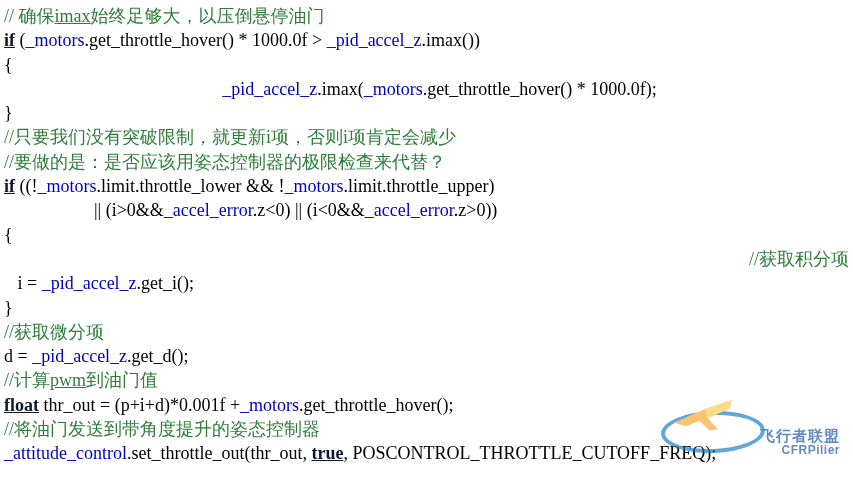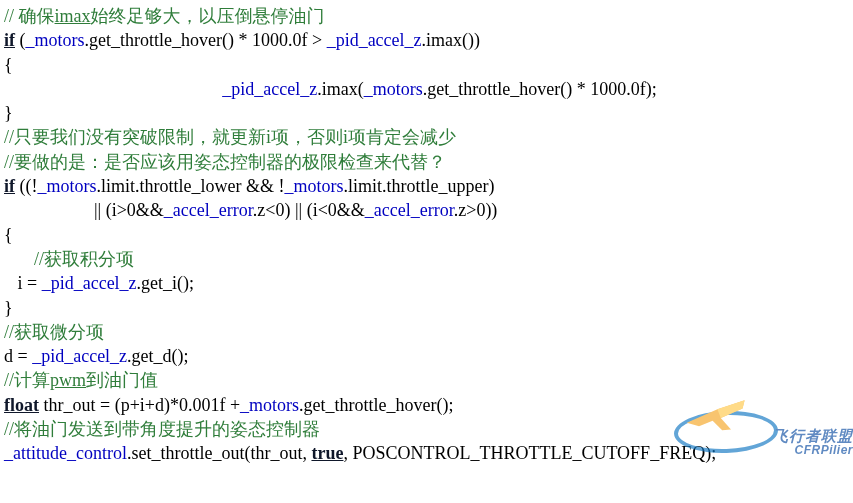--- a/index.html
+++ b/index.html
@@ -12,35 +12,34 @@
     width: 853px;
     box-sizing: border-box;
     position: relative;
   }
   .line {
     line-height: 1.35;
     white-space: pre;
   }
   .indent1 { padding-left: 26px; text-align: center; }
   .indent2 { padding-left: 90px; font-family: Liberation Serif, serif; }
-  .indent3 { padding-left: 30px; }
+  .indent3 { padding-left: 30px; text-align: right; }
   .comment { color: #2f7d3a; }
   .keyword { color: #0f172a; font-weight: bold; text-decoration: underline; }
   .field { color: #0000c0; }
   .black { color: #000000; }
   .underline { text-decoration: underline; }
   .watermark {
     position: absolute;
-    right: 0px;
+    right: 13px;
     bottom: 10px;
     width: 180px;
     height: 65px;
     pointer-events: none;
     opacity: 0.65;
-    font-style: italic;
   }
   .plane {
     position: absolute;
     right: 105px;
     bottom: 20px;
     width: 68px;
     height: 48px;
   }
   .plane svg { width: 100%; height: 100%; }
   .ring {

